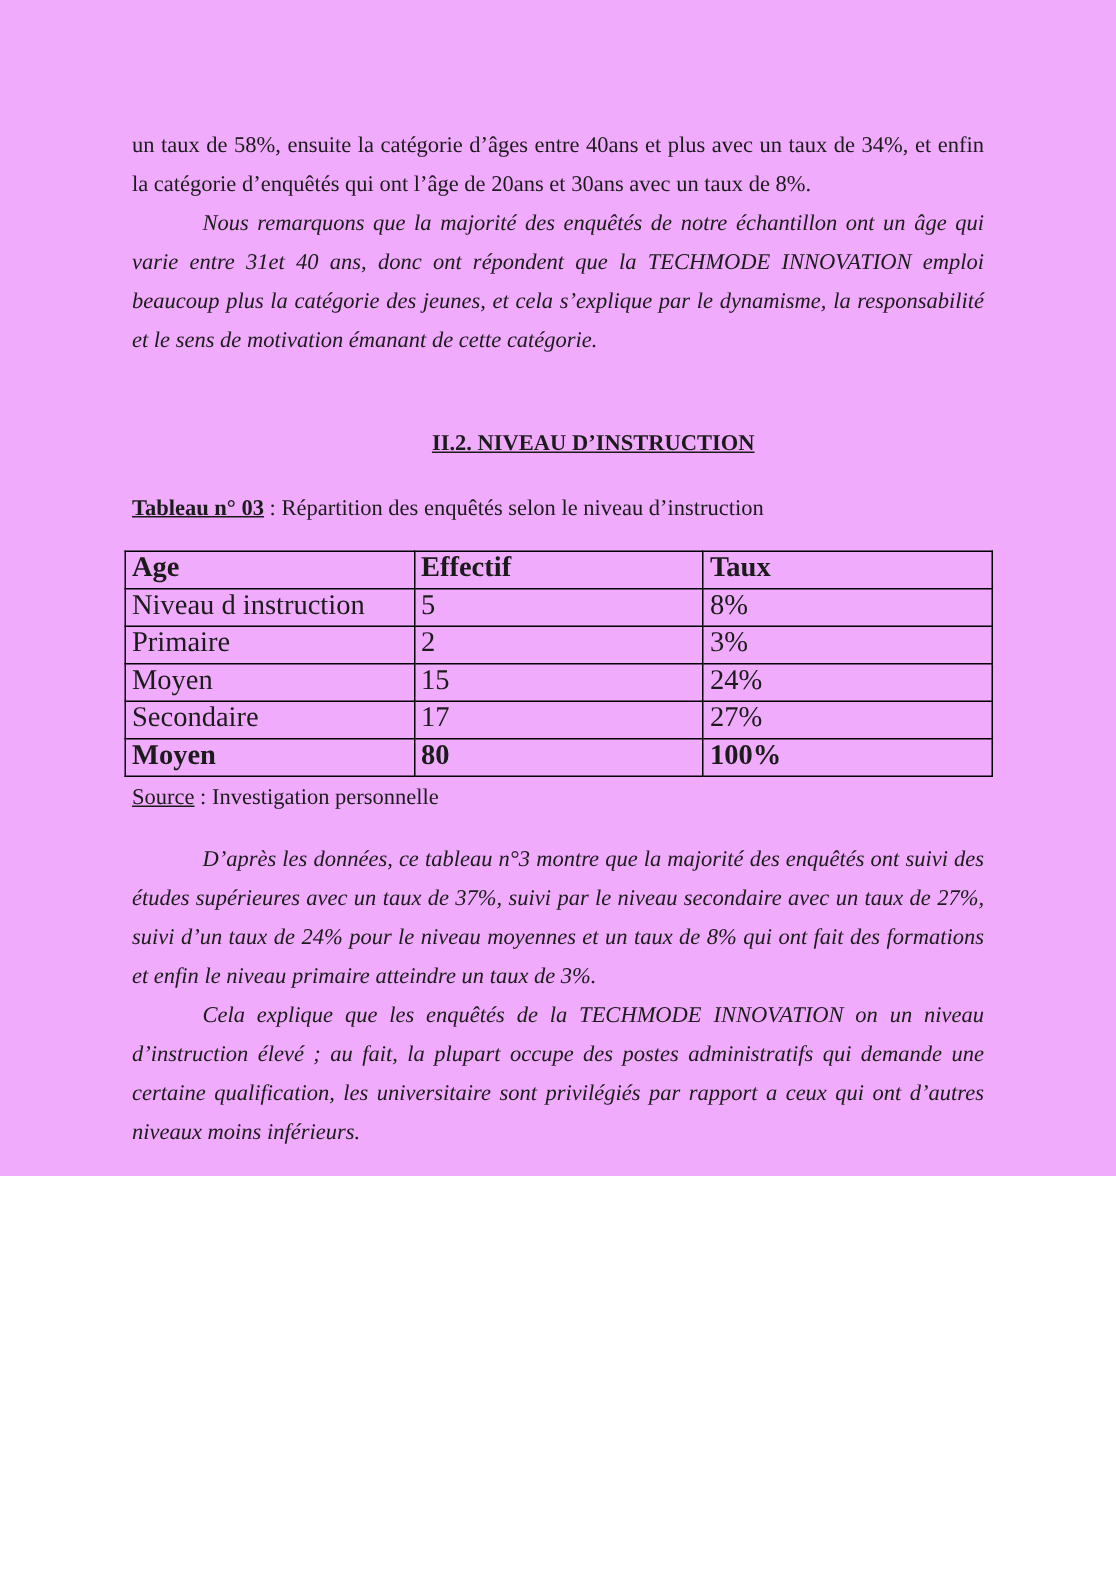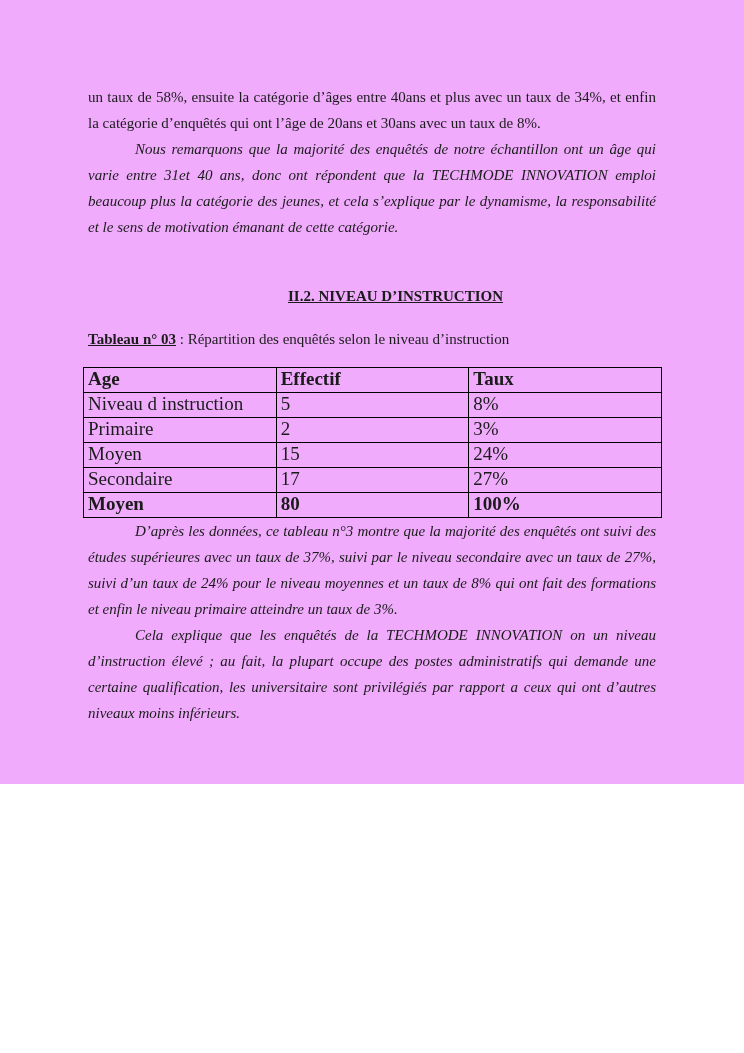--- a/index.html
+++ b/index.html
@@ -137,20 +137,21 @@
           <td>27%</td>
         </tr>
         <tr class="total-row">
           <td>Moyen</td>
           <td>80</td>
           <td>100%</td>
         </tr>
       </tbody>
     </table>
 
+    <p class="source-line"><span class="src-label">Source</span><span> : Investigation personnelle</span></p>
 
     <p class="body-text indent after-table">D’après les données, ce tableau n°3 montre que la majorité des enquêtés ont suivi des études supérieures avec un taux de 37%, suivi par le niveau secondaire avec un taux de 27%, suivi d’un taux de 24% pour le niveau moyennes et un taux de 8% qui ont fait des formations et enfin le niveau primaire atteindre un taux de 3%.</p>
 
     <p class="body-text indent">Cela explique que les enquêtés de la TECHMODE INNOVATION on un niveau d’instruction élevé ; au fait, la plupart occupe des postes administratifs qui demande une certaine qualification, les universitaire sont privilégiés par rapport a ceux qui ont d’autres niveaux moins inférieurs.</p>
 
   </div>
 
   <div class="page-badge">
     <div class="num">46</div>
     <svg class="fold-icon" viewBox="0 0 26 16" xmlns="http://www.w3.org/2000/svg">

